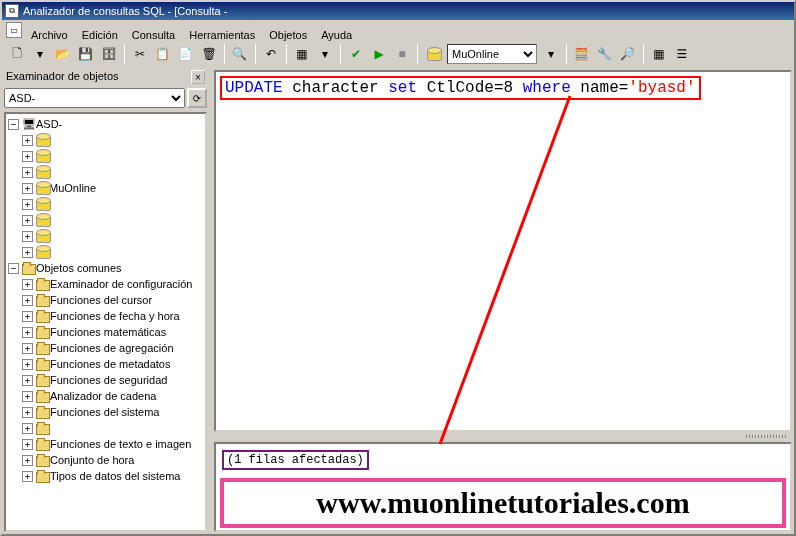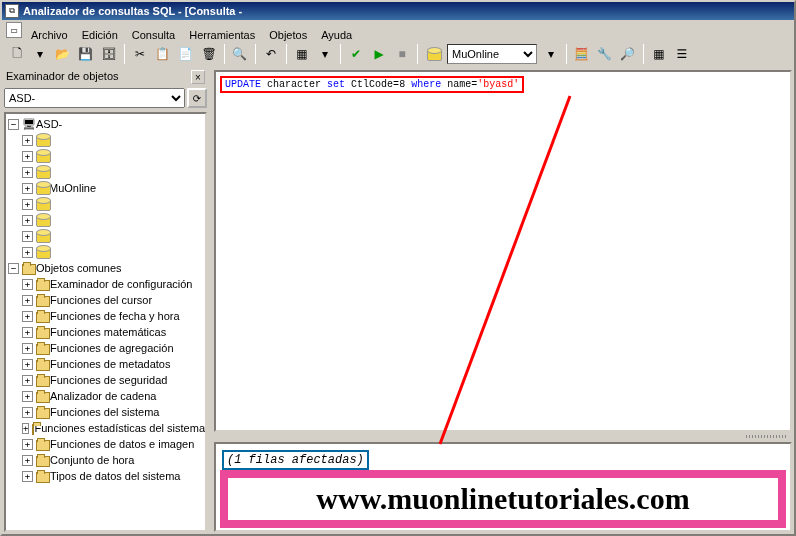--- a/index.html
+++ b/index.html
@@ -20,21 +20,21 @@
   align-items: center;
   padding: 0 3px;
   border: 2px outset #d4d0c8;
   border-bottom: none;
 }
 .titlebar .app-icon {
   width: 14px; height: 14px; margin-right: 4px;
   background: #fff; border: 1px solid #666; font-size: 8px;
   display:flex;align-items:center;justify-content:center;color:#000;
 }
-.titlebar .txt { font-weight: bold; font-size: 11px; }
+.titlebar .txt { font-weight: normal; font-size: 11px; }
 .menubar {
   background: #d4d0c8;
   border: 2px outset #d4d0c8;
   border-top: none; border-bottom: none;
   display: flex; align-items: center; padding: 1px 4px; height: 20px;
 }
 .menubar .mi { padding: 2px 7px; cursor: default; margin-top: 10px; }
 .menubar .sys-icon {
   width: 16px; height: 16px; margin-right: 2px;
   background:#fff;border:1px solid #888;font-size:8px;
@@ -93,38 +93,38 @@
   cursor:pointer; color:#000; font-family:monospace;
 }
 .tree-node .lbl { font-size:11px; }
 .ind1 { padding-left: 0px; }
 .ind2 { padding-left: 14px; }
 .right-pane {
   flex:1; display:flex; flex-direction:column; background:#d4d0c8;
 }
 .sql-area {
   flex:1; background:#fff; margin:2px; border:2px inset #d4d0c8;
-  padding:4px; font-family:'Courier New',monospace; font-size:10px;
+  padding:4px; font-family:'Courier New',monospace; font-size:16px;
   position:relative; overflow:auto;
 }
 .sql-highlight { border:2px solid red; padding:1px 3px; display:inline-block;}
 .kw { color:#0000ff; }
 .str { color:#ff0000; }
 .splitter-h { height:6px; background:#d4d0c8; cursor:ns-resize; position:relative;}
 .splitter-h::after{content:"";position:absolute;right:8px;top:1px;width:40px;height:3px;
   background:repeating-linear-gradient(90deg,#888 0 1px,transparent 1px 3px);}
 .result-area {
   height:90px; background:#fff; margin:2px; border:2px inset #d4d0c8;
   padding:6px; font-family:'Courier New',monospace; font-size:12px;
   position:relative;
 }
-.result-highlight { border:2px solid #0369a1; display:inline-block; padding:1px 3px;font-style:italic;}
+.result-highlight { border:2px solid #701a75; display:inline-block; padding:1px 3px;}
 .watermark {
   position:absolute; bottom:8px; left:220px; right:10px;
-  background:#fff; border:8px solid #ec4899; padding:4px 10px;
+  background:#fff; border:4px solid #ec4899; padding:4px 10px;
   font-family:'Times New Roman',serif; font-size:30px; font-weight:bold;
   text-align:center;
 }
 .cylinder-icon { display:inline-block; width:13px; height:14px; position:relative;}
 .cylinder-icon::before{
   content:""; position:absolute; left:0;top:2px;width:13px;height:10px;
   background:#f2d53c; border:1px solid #999; border-radius:2px;
 }
 .cylinder-icon::after{
   content:"";position:absolute;left:0;top:0;width:13px;height:5px;
@@ -297,26 +297,25 @@
           <span class="lbl">Analizador de cadena</span>
         </div>
       <div class="tree-node ind2">
           <span class="exp">+</span>
           <span class="folder-icon"></span>
           <span class="lbl">Funciones del sistema</span>
         </div>
       <div class="tree-node ind2">
           <span class="exp">+</span>
           <span class="folder-icon"></span>
-          <span class="lbl">Funciones estadísticas del sistema</span>
-        </div>
-      <div class="tree-node ind2">
-          <span class="exp">+</span>
-          <span class="folder-icon"></span>
-          <span class="lbl">Funciones de datos e imagen</span>
+        </div>
+      <div class="tree-node ind2">
+          <span class="exp">+</span>
+          <span class="folder-icon"></span>
+          <span class="lbl">Funciones de texto e imagen</span>
         </div>
       <div class="tree-node ind2">
           <span class="exp">+</span>
           <span class="folder-icon"></span>
           <span class="lbl">Conjunto de hora</span>
         </div>
       <div class="tree-node ind2">
           <span class="exp">+</span>
           <span class="folder-icon"></span>
           <span class="lbl">Tipos de datos del sistema</span>

